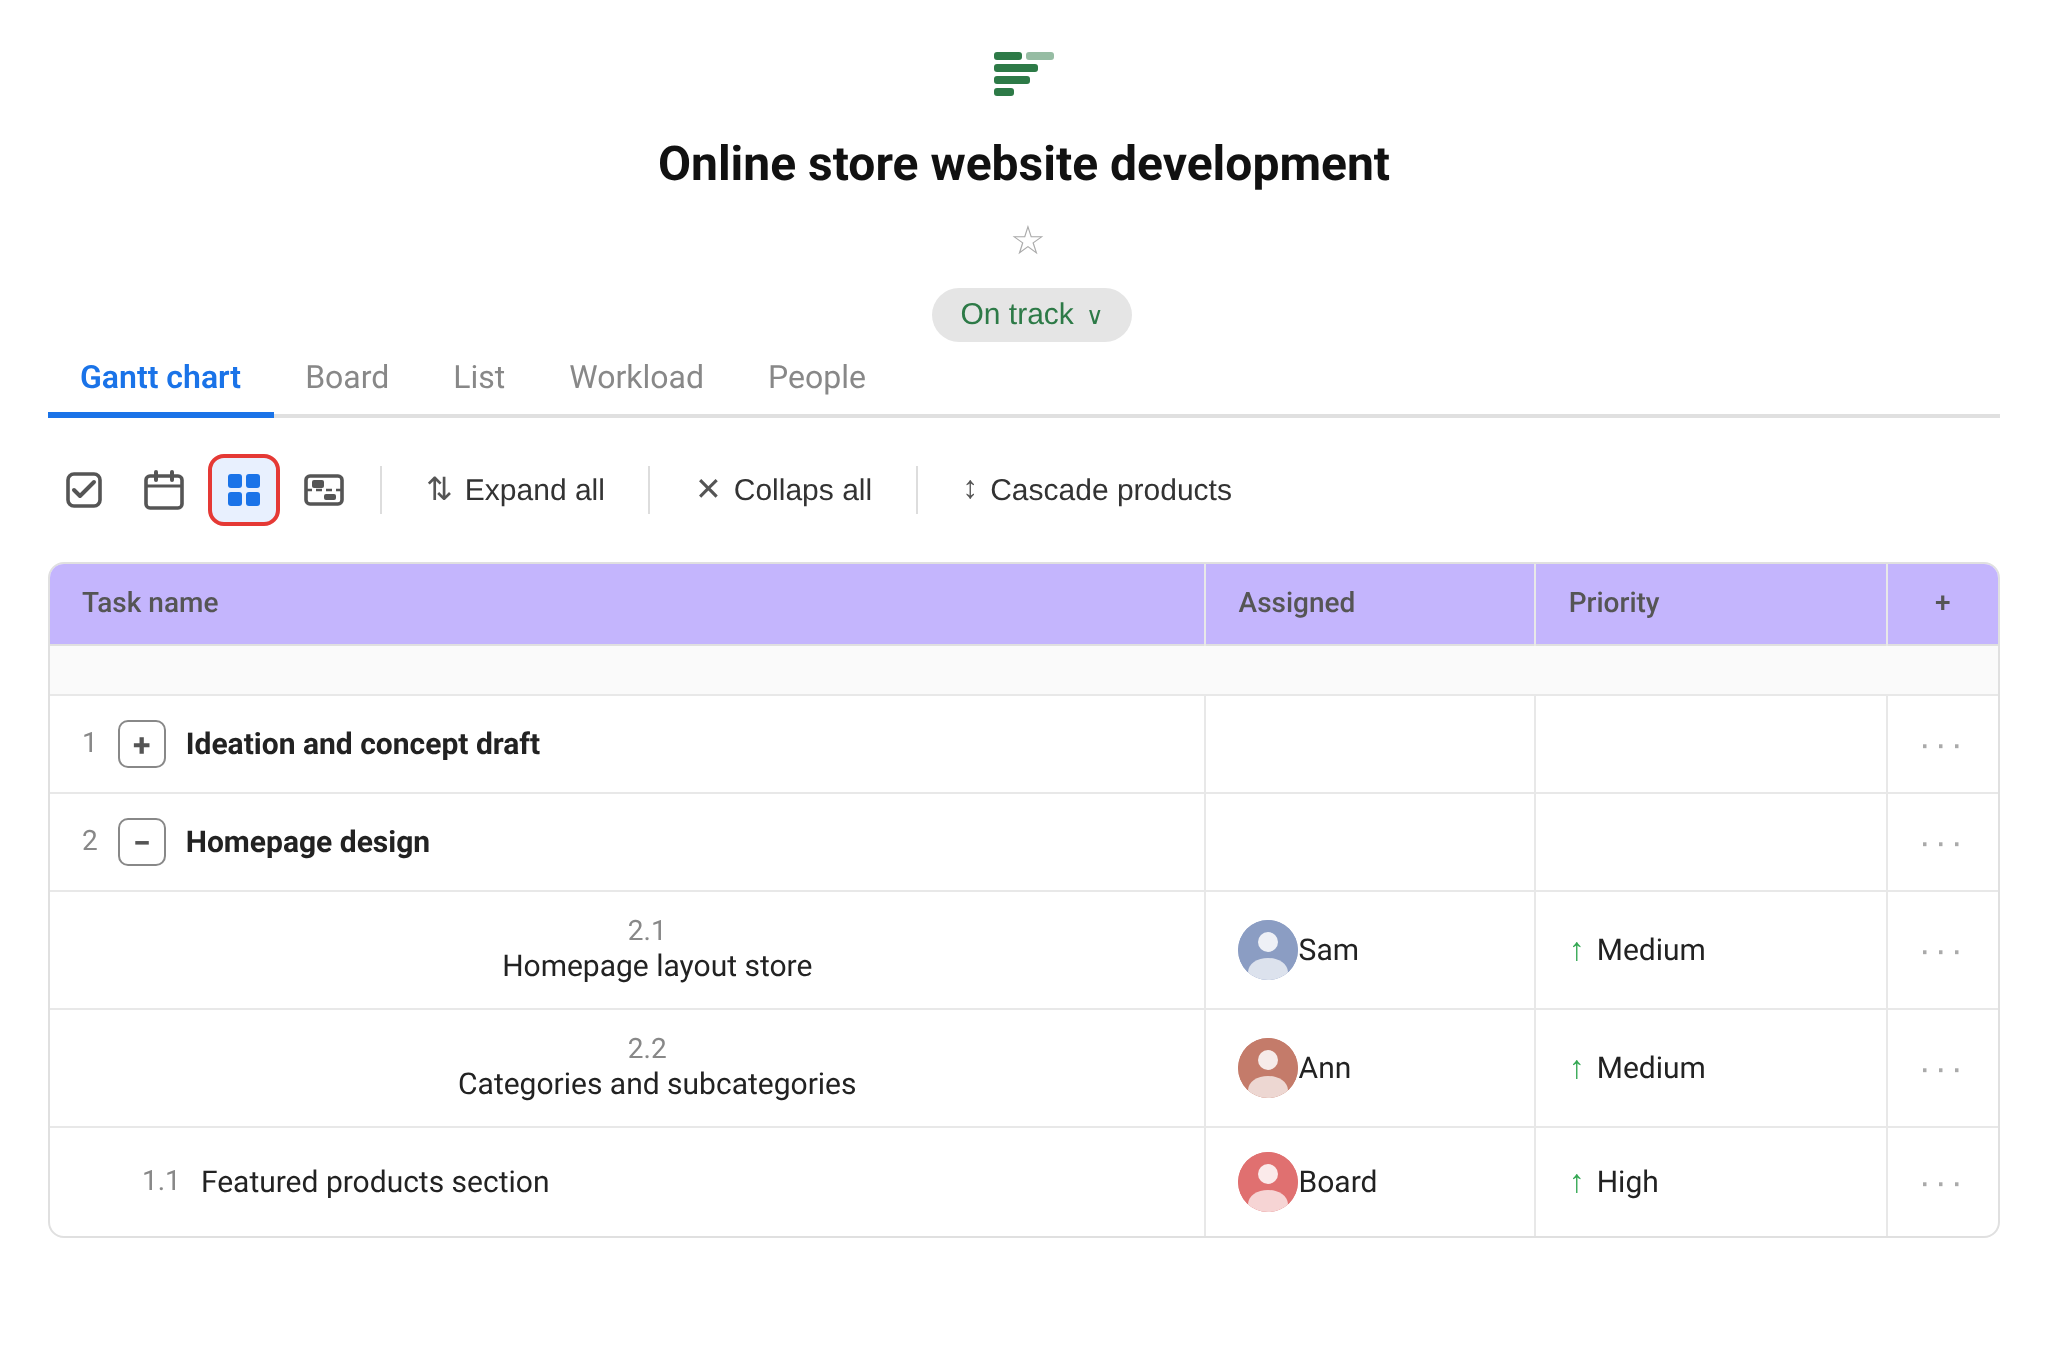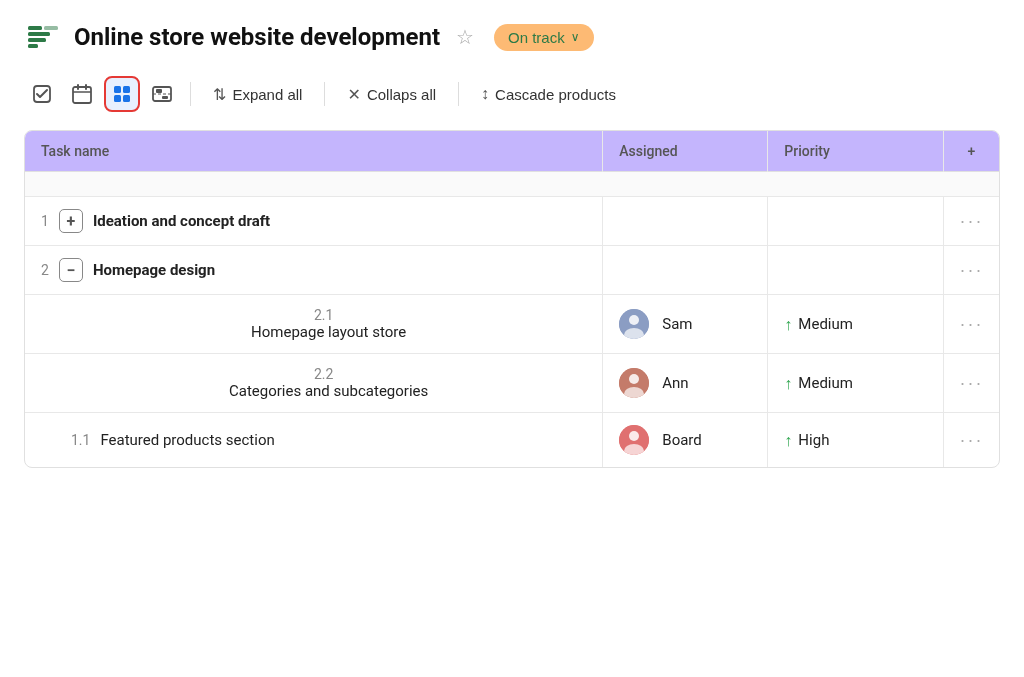--- a/index.html
+++ b/index.html
@@ -12,41 +12,41 @@
       overflow: hidden;
     }
     .app-container {
       padding: 18px 24px 0 24px;
     }
     
     .header {
       display: flex;
       align-items: center;
       gap: 12px;
-      margin-bottom: 16px;
+      flex-direction: column;
     }
     .project-icon {
       width: 38px;
       height: 38px;
       flex-shrink: 0;
     }
     .project-title {
       font-size: 24px;
       font-weight: 700;
       color: #111;
     }
     .star-icon {
       font-size: 20px;
       color: #aaa;
       cursor: pointer;
       margin-left: 4px;
     }
     .status-badge {
       margin-left: 8px;
-      background: #fdba74;
+      background: #e5e5e5;
       color: #2d7a47;
       border-radius: 20px;
       padding: 5px 14px;
       font-size: 15px;
       font-weight: 500;
       display: flex;
       align-items: center;
       gap: 6px;
       cursor: pointer;
       border: none;
@@ -201,21 +201,21 @@
       background: #fff;
       flex-shrink: 0;
     }
     .task-name-cell {
       display: flex;
       align-items: center;
     }
     .assigned-cell {
       display: flex;
       align-items: center;
-      gap: 13px;
+      gap: 0;
     }
     .avatar {
       width: 30px;
       height: 30px;
       border-radius: 50%;
       object-fit: cover;
       flex-shrink: 0;
       background: #ccc;
       overflow: hidden;
       display: flex;
@@ -272,20 +272,37 @@
       <rect x="20" y="8" width="14" height="4" rx="1.5" fill="#2d7a47" opacity="0.5"></rect>
     </svg>
     <span class="project-title">Online store website development</span>
     <span class="star-icon">☆</span>
     <button class="status-badge">
       <span>On track</span>
       <span class="chevron">∨</span>
     </button>
   </div>
 
+  <div class="tabs">
+    <div class="tab active">
+      <span>Gantt chart</span>
+    </div>
+    <div class="tab">
+      <span>Board</span>
+    </div>
+    <div class="tab">
+      <span>List</span>
+    </div>
+    <div class="tab">
+      <span>Workload</span>
+    </div>
+    <div class="tab">
+      <span>People</span>
+    </div>
+  </div>
 
   <div class="toolbar">
     <button class="toolbar-icon-btn" title="Tasks">
       <svg width="22" height="22" viewBox="0 0 22 22" fill="none" xmlns="http://www.w3.org/2000/svg">
         <rect x="3" y="3" width="16" height="16" rx="3" stroke="#555" stroke-width="1.8" fill="none"></rect>
         <polyline points="6,11 9,14 16,7" stroke="#555" stroke-width="2" fill="none" stroke-linecap="round" stroke-linejoin="round"></polyline>
       </svg>
     </button>
     <button class="toolbar-icon-btn" title="Calendar">
       <svg width="22" height="22" viewBox="0 0 22 22" fill="none" xmlns="http://www.w3.org/2000/svg">

